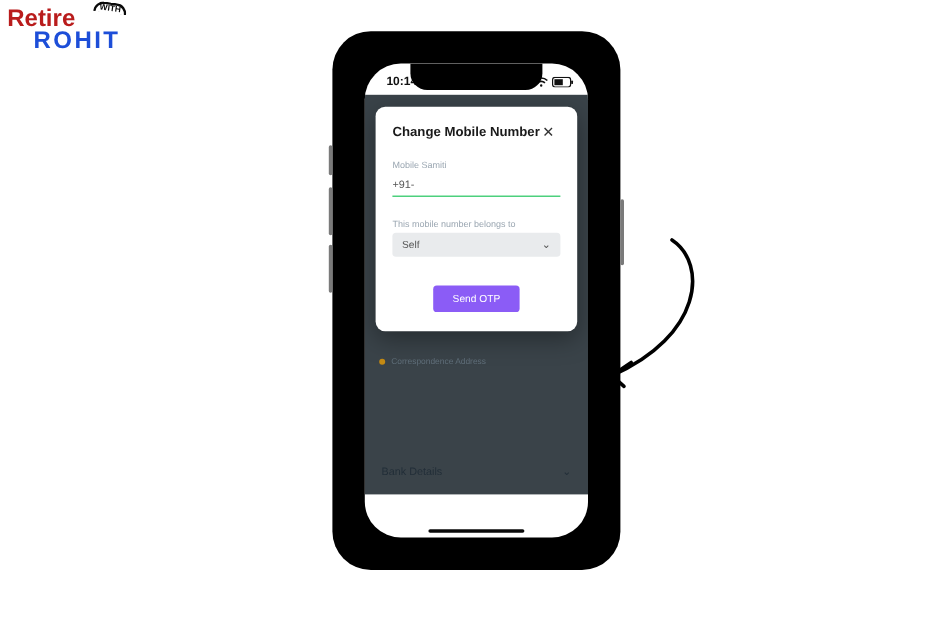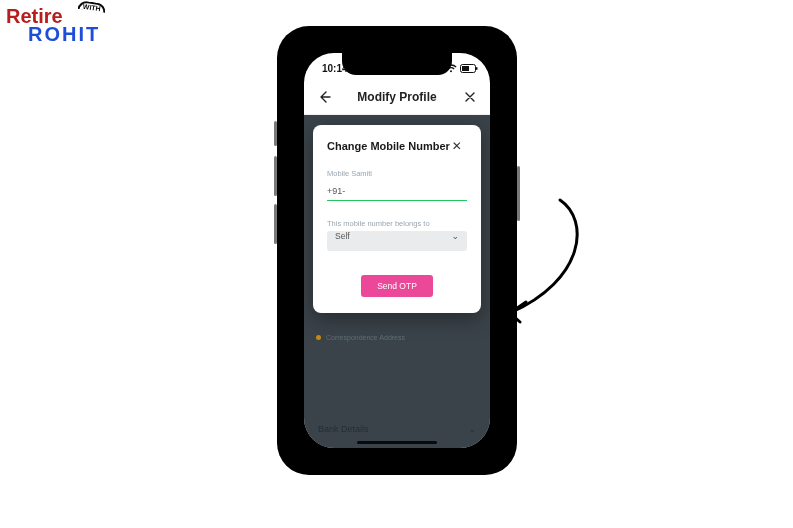--- a/index.html
+++ b/index.html
@@ -124,31 +124,31 @@
     font-size:9px; color:#555; padding:2px 0 4px;
     outline:none; background:transparent;
   }
   .gap { height:18px; }
 
   .select-box {
     margin-top:3px;
     background:#e9ebed;
     border-radius:3px;
     height:20px;
-    display:flex; justify-content:space-between;
+    display:flex; align-items:center; justify-content:space-between;
     padding:0 8px;
     font-size:8.5px; color:#555;
     cursor:pointer;
   }
   .select-box .arr { font-size:9px; color:#555; }
 
   .otp-btn {
     margin:24px auto 0;
     display:block;
-    background:#ec4899;
+    background:#8b5cf6;
     color:#fff;
     border:none;
     border-radius:3px;
     padding:6px 16px;
     font-size:8.5px;
     cursor:pointer;
   }
 
   .home-indicator {
     position:absolute; bottom:4px; left:50%; transform:translateX(-50%);
@@ -191,33 +191,20 @@
             <path d="M6 8.2a1 1 0 100-2 1 1 0 000 2zm-2.6-2.6a3.7 3.7 0 015.2 0l1-1a5.1 5.1 0 00-7.2 0l1 1zm-2-2a6.5 6.5 0 019.2 0l1-1a7.9 7.9 0 00-11.2 0l1 1z" fill="#111"></path>
           </svg>
         <svg width="18" height="9" viewBox="0 0 18 9">
             <rect x="0.5" y="0.5" width="15" height="8" rx="2" stroke="#111" fill="none"></rect>
             <rect x="2" y="2" width="7" height="5" fill="#111"></rect>
             <rect x="16" y="3" width="1.5" height="3" rx="0.7" fill="#111"></rect>
           </svg>
       </div>
     </div>
 
-    <div class="header">
-      <div class="hicon">
-        <svg width="14" height="14" viewBox="0 0 14 14">
-            <path d="M9 2 L4 7 L9 12 M4 7 H13" stroke="#222" stroke-width="1.4" fill="none" stroke-linecap="round" stroke-linejoin="round"></path>
-          </svg>
-      </div>
-      <div class="title">Modify Profile</div>
-      <div class="hicon">
-        <svg width="12" height="12" viewBox="0 0 12 12">
-            <path d="M2 2 L10 10 M10 2 L2 10" stroke="#222" stroke-width="1.4" stroke-linecap="round"></path>
-          </svg>
-      </div>
-    </div>
 
     <div class="content">
 
       <div class="bg-text">
         <div class="addr-block">
           <div class="dot"></div>
           <div class="addr-title">Correspondence Address</div>
         </div>
         <div class="acc-list">
           <div class="acc-item">

